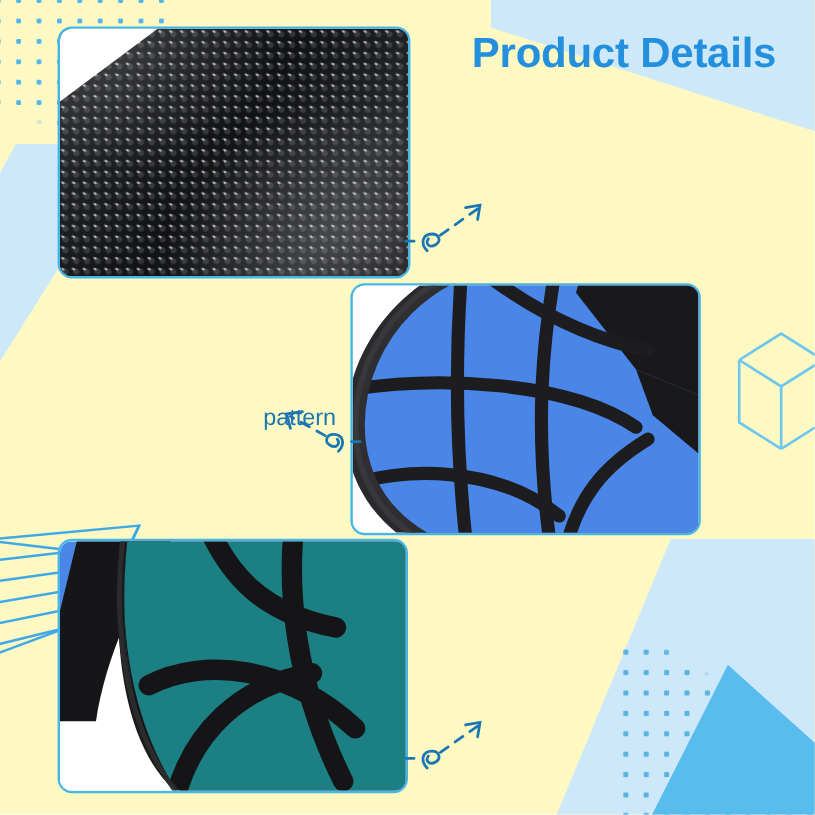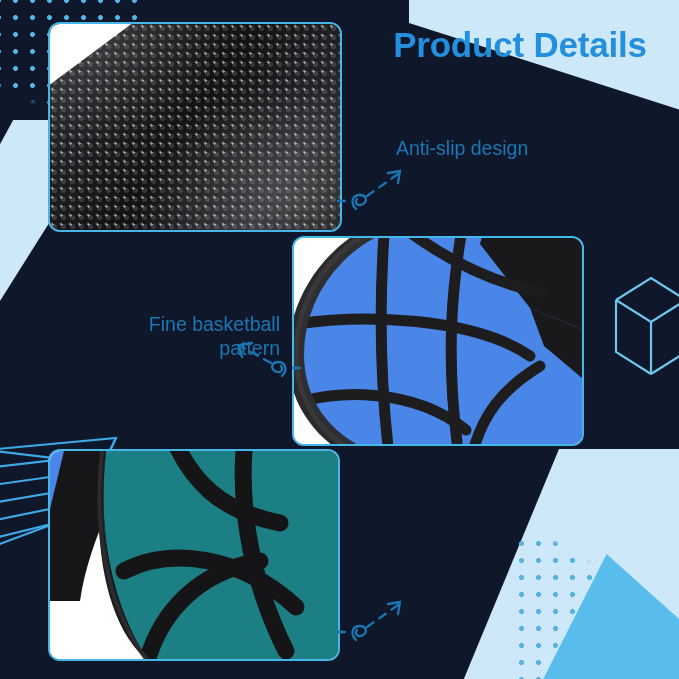--- a/index.html
+++ b/index.html
@@ -1,17 +1,17 @@
 <!DOCTYPE html>
 <html><head>
 <meta charset="utf-8">
 <style>
   html,body{margin:0;padding:0;background:#fff;}
   body{width:679px;height:679px;overflow:hidden;font-family:"Liberation Sans",sans-serif;}
-  #stage{position:relative;width:679px;height:679px;background:#0f172a;overflow:hidden;}
+  #stage{position:relative;width:679px;height:679px;background:#fef9c3;overflow:hidden;}
 
   
   .deco{position:absolute;pointer-events:none;}
 
   #deco-dots-tl{left:-10px;top:-8px;width:150px;height:190px;
     background-image:radial-gradient(#53b6ea 2.2px, transparent 2.4px);
     background-size:17px 17px;background-position:0 0;
     -webkit-mask-image:linear-gradient(200deg,#000 0 58%,transparent 62%);
     mask-image:linear-gradient(200deg,#000 0 58%,transparent 62%);}
 
@@ -185,33 +185,32 @@
           <path d="M56 0 C48 70 58 150 100 212 L68 212 C26 150 20 70 30 0 Z" fill="#161618"></path>
         </g>
       </g>
 
       <path d="M52 0 C44 72 54 152 96 208" fill="none" stroke="#2e2e30" stroke-width="4" opacity=".9"></path>
 
       <path d="M0 152 L30 152 C44 180 62 198 84 208 L0 208 Z" fill="#ffffff"></path>
     </svg>
   </div>
 
-  <div class="label" id="label-antislip">Anti-slip design</div>
 
   <div class="arrow" style="left:336px;top:163px;width:72px;height:52px;">
     <svg width="72" height="52" viewBox="0 0 72 52" fill="none" stroke="#1b77b3" stroke-width="2.3" stroke-linecap="round">
       <path d="M2 38 L12 38" stroke-dasharray="7 6"></path>
       <path d="M20 46 C14 40 16 32 24 32 C30 32 32 38 27 41 C22 44 18 40 21 36"></path>
       <path d="M31 33 L62 11" stroke-dasharray="8 7"></path>
       <path d="M52 10 L64 8 L62 20"></path>
     </svg>
   </div>
 
   <div class="label" id="label-pattern">
-    <span>Fine basketball</span><br>
+    <br>
     <span>pattern</span>
   </div>
 
   <div class="arrow" style="left:226px;top:336px;width:76px;height:50px;">
     <svg width="76" height="50" viewBox="0 0 76 50" fill="none" stroke="#1b77b3" stroke-width="2.3" stroke-linecap="round">
       <path d="M74 32 L64 32" stroke-dasharray="7 6"></path>
       <path d="M56 40 C62 34 60 26 52 26 C46 26 44 32 49 35 C54 38 58 34 55 30"></path>
       <path d="M45 27 L16 11" stroke-dasharray="8 7"></path>
       <path d="M26 7 L13 9 L16 21"></path>
     </svg>

